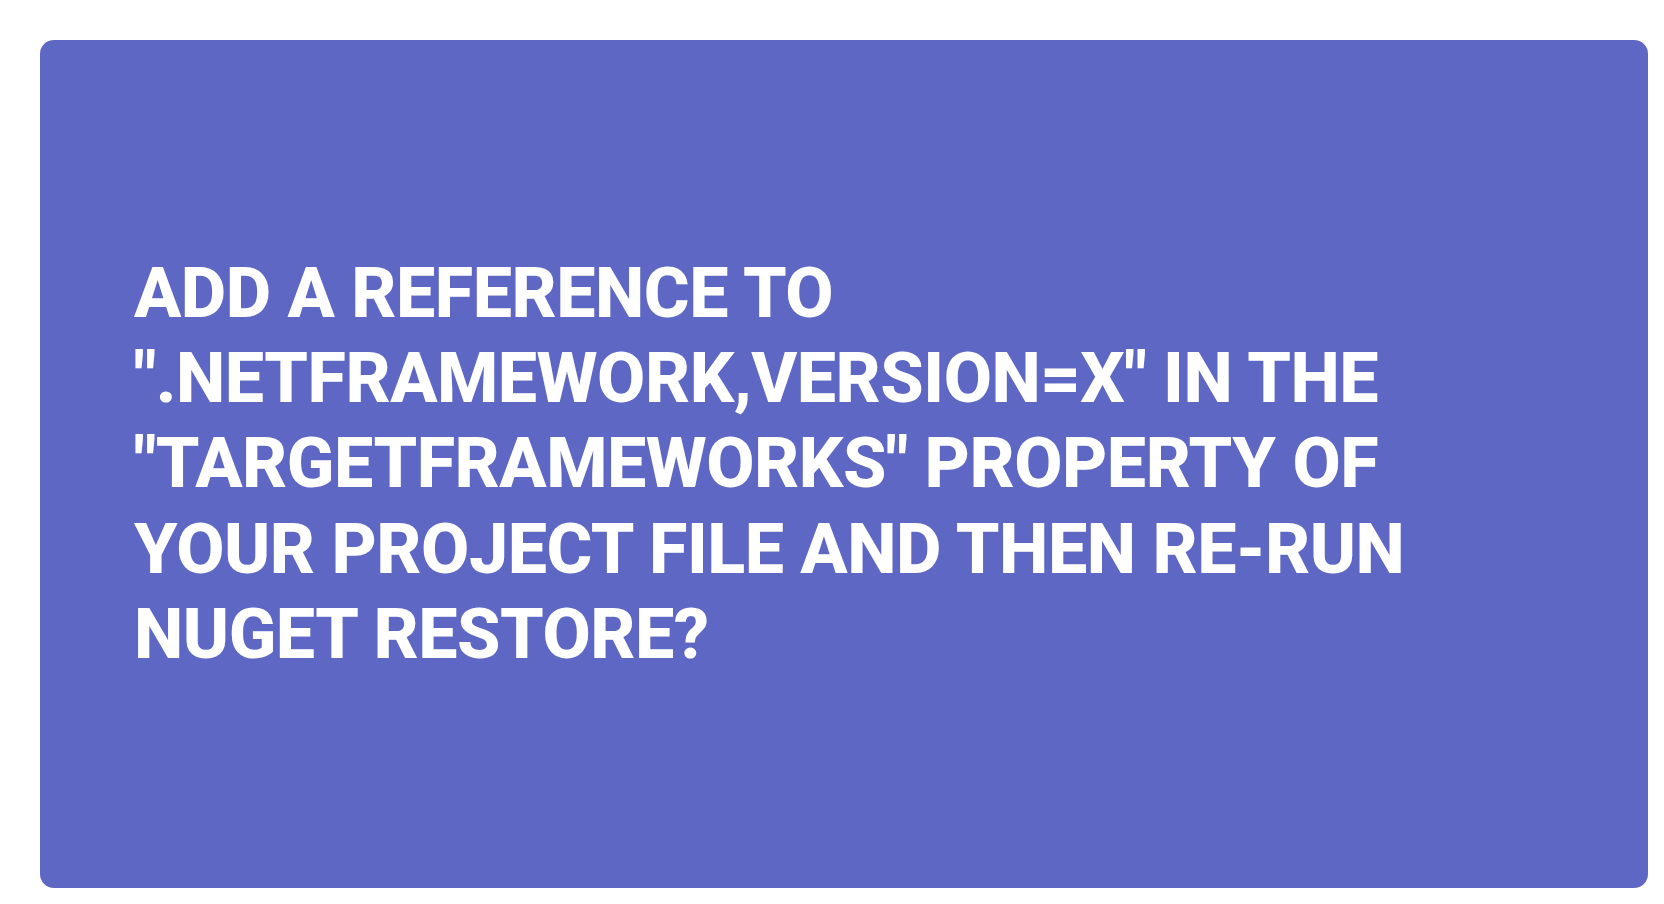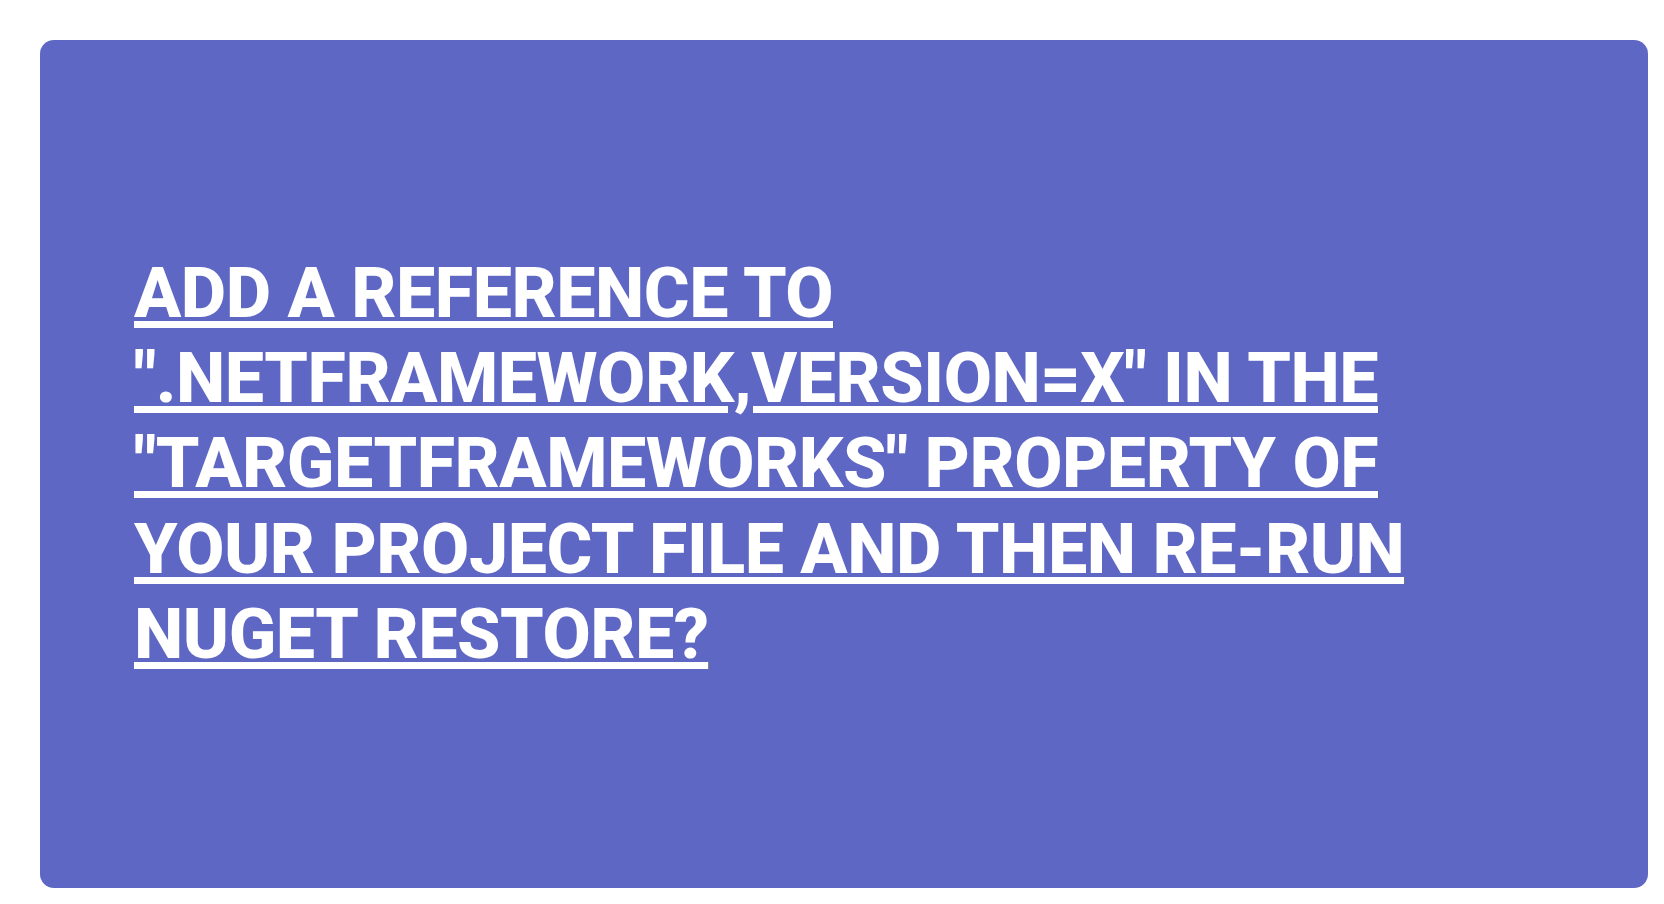--- a/index.html
+++ b/index.html
@@ -1,19 +1,18 @@
 <!DOCTYPE html>
 <html><head>
   <meta charset="utf-8">
   <style>
     * {
       margin: 4px;
       padding: 0;
       box-sizing: border-box;
-      text-decoration: underline;
     }
     body {
       width: 1664px;
       height: 904px;
       background: #ffffff;
       padding: 28px;
       font-family: -apple-system, BlinkMacSystemFont, "Segoe UI", Roboto, "Helvetica Neue", Arial, sans-serif;
     }
     .card {
       width: 100%;

